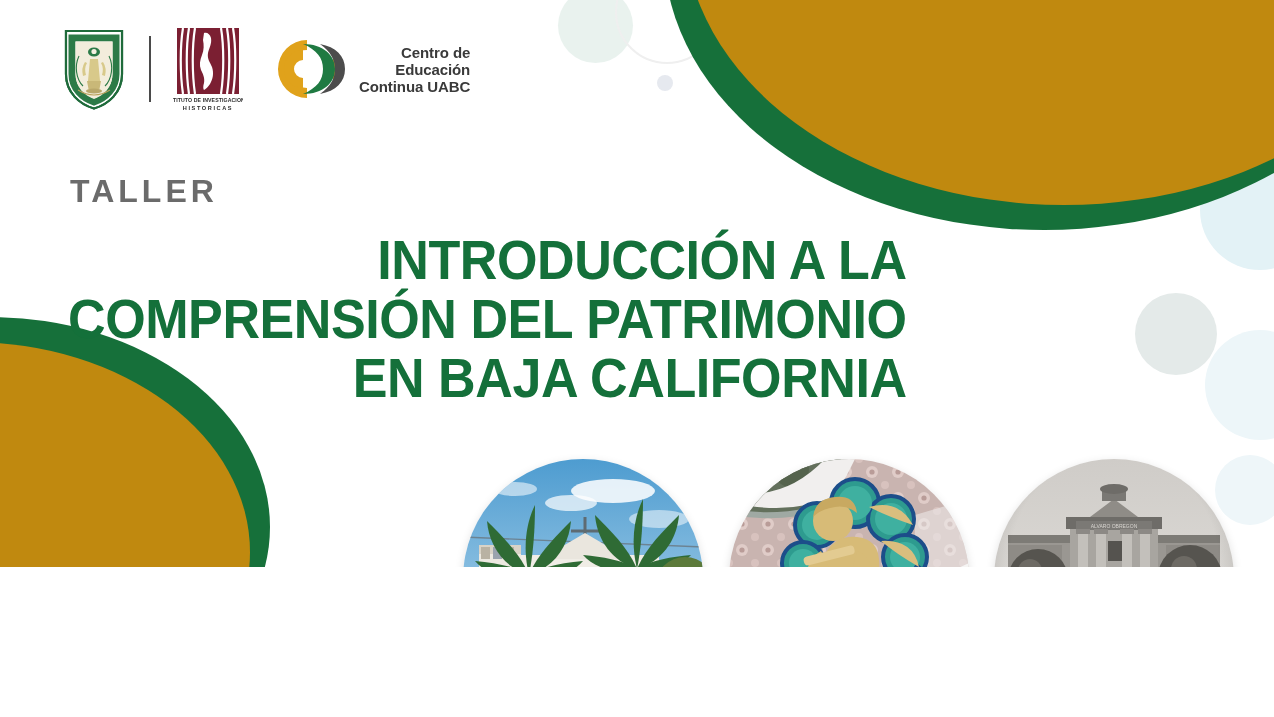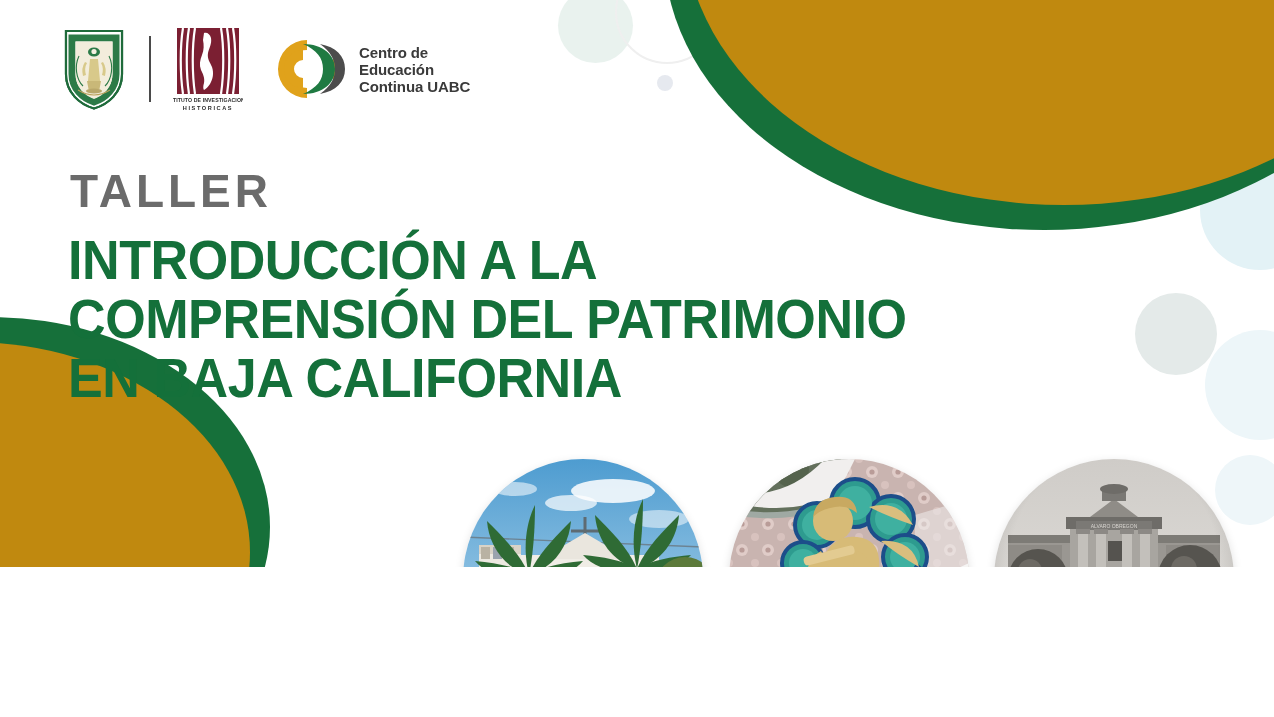--- a/index.html
+++ b/index.html
@@ -8,20 +8,21 @@
     padding: 0;
     background: #ffffff;
   }
   #slide {
     position: relative;
     width: 1274px;
     height: 567px;
     overflow: hidden;
     background: #ffffff;
     font-family: "Liberation Sans", sans-serif;
+    text-align: right;
   }
 
   
   .bubble {
     position: absolute;
     border-radius: 50%;
     pointer-events: none;
   }
   .ring {
     position: absolute;
@@ -100,21 +101,21 @@
     letter-spacing: -0.1px;
     white-space: pre;
   }
 
   
   #eyebrow {
     position: absolute;
     left: 70px;
     top: 165px;
     color: #6b6b6b;
-    font-size: 46px;
+    font-size: 32px;
     font-weight: bold;
     letter-spacing: 4px;
     line-height: 52px;
   }
   #headline {
     position: absolute;
     left: 68px;
     top: 230px;
     color: #14703A;
     font-size: 56px;

